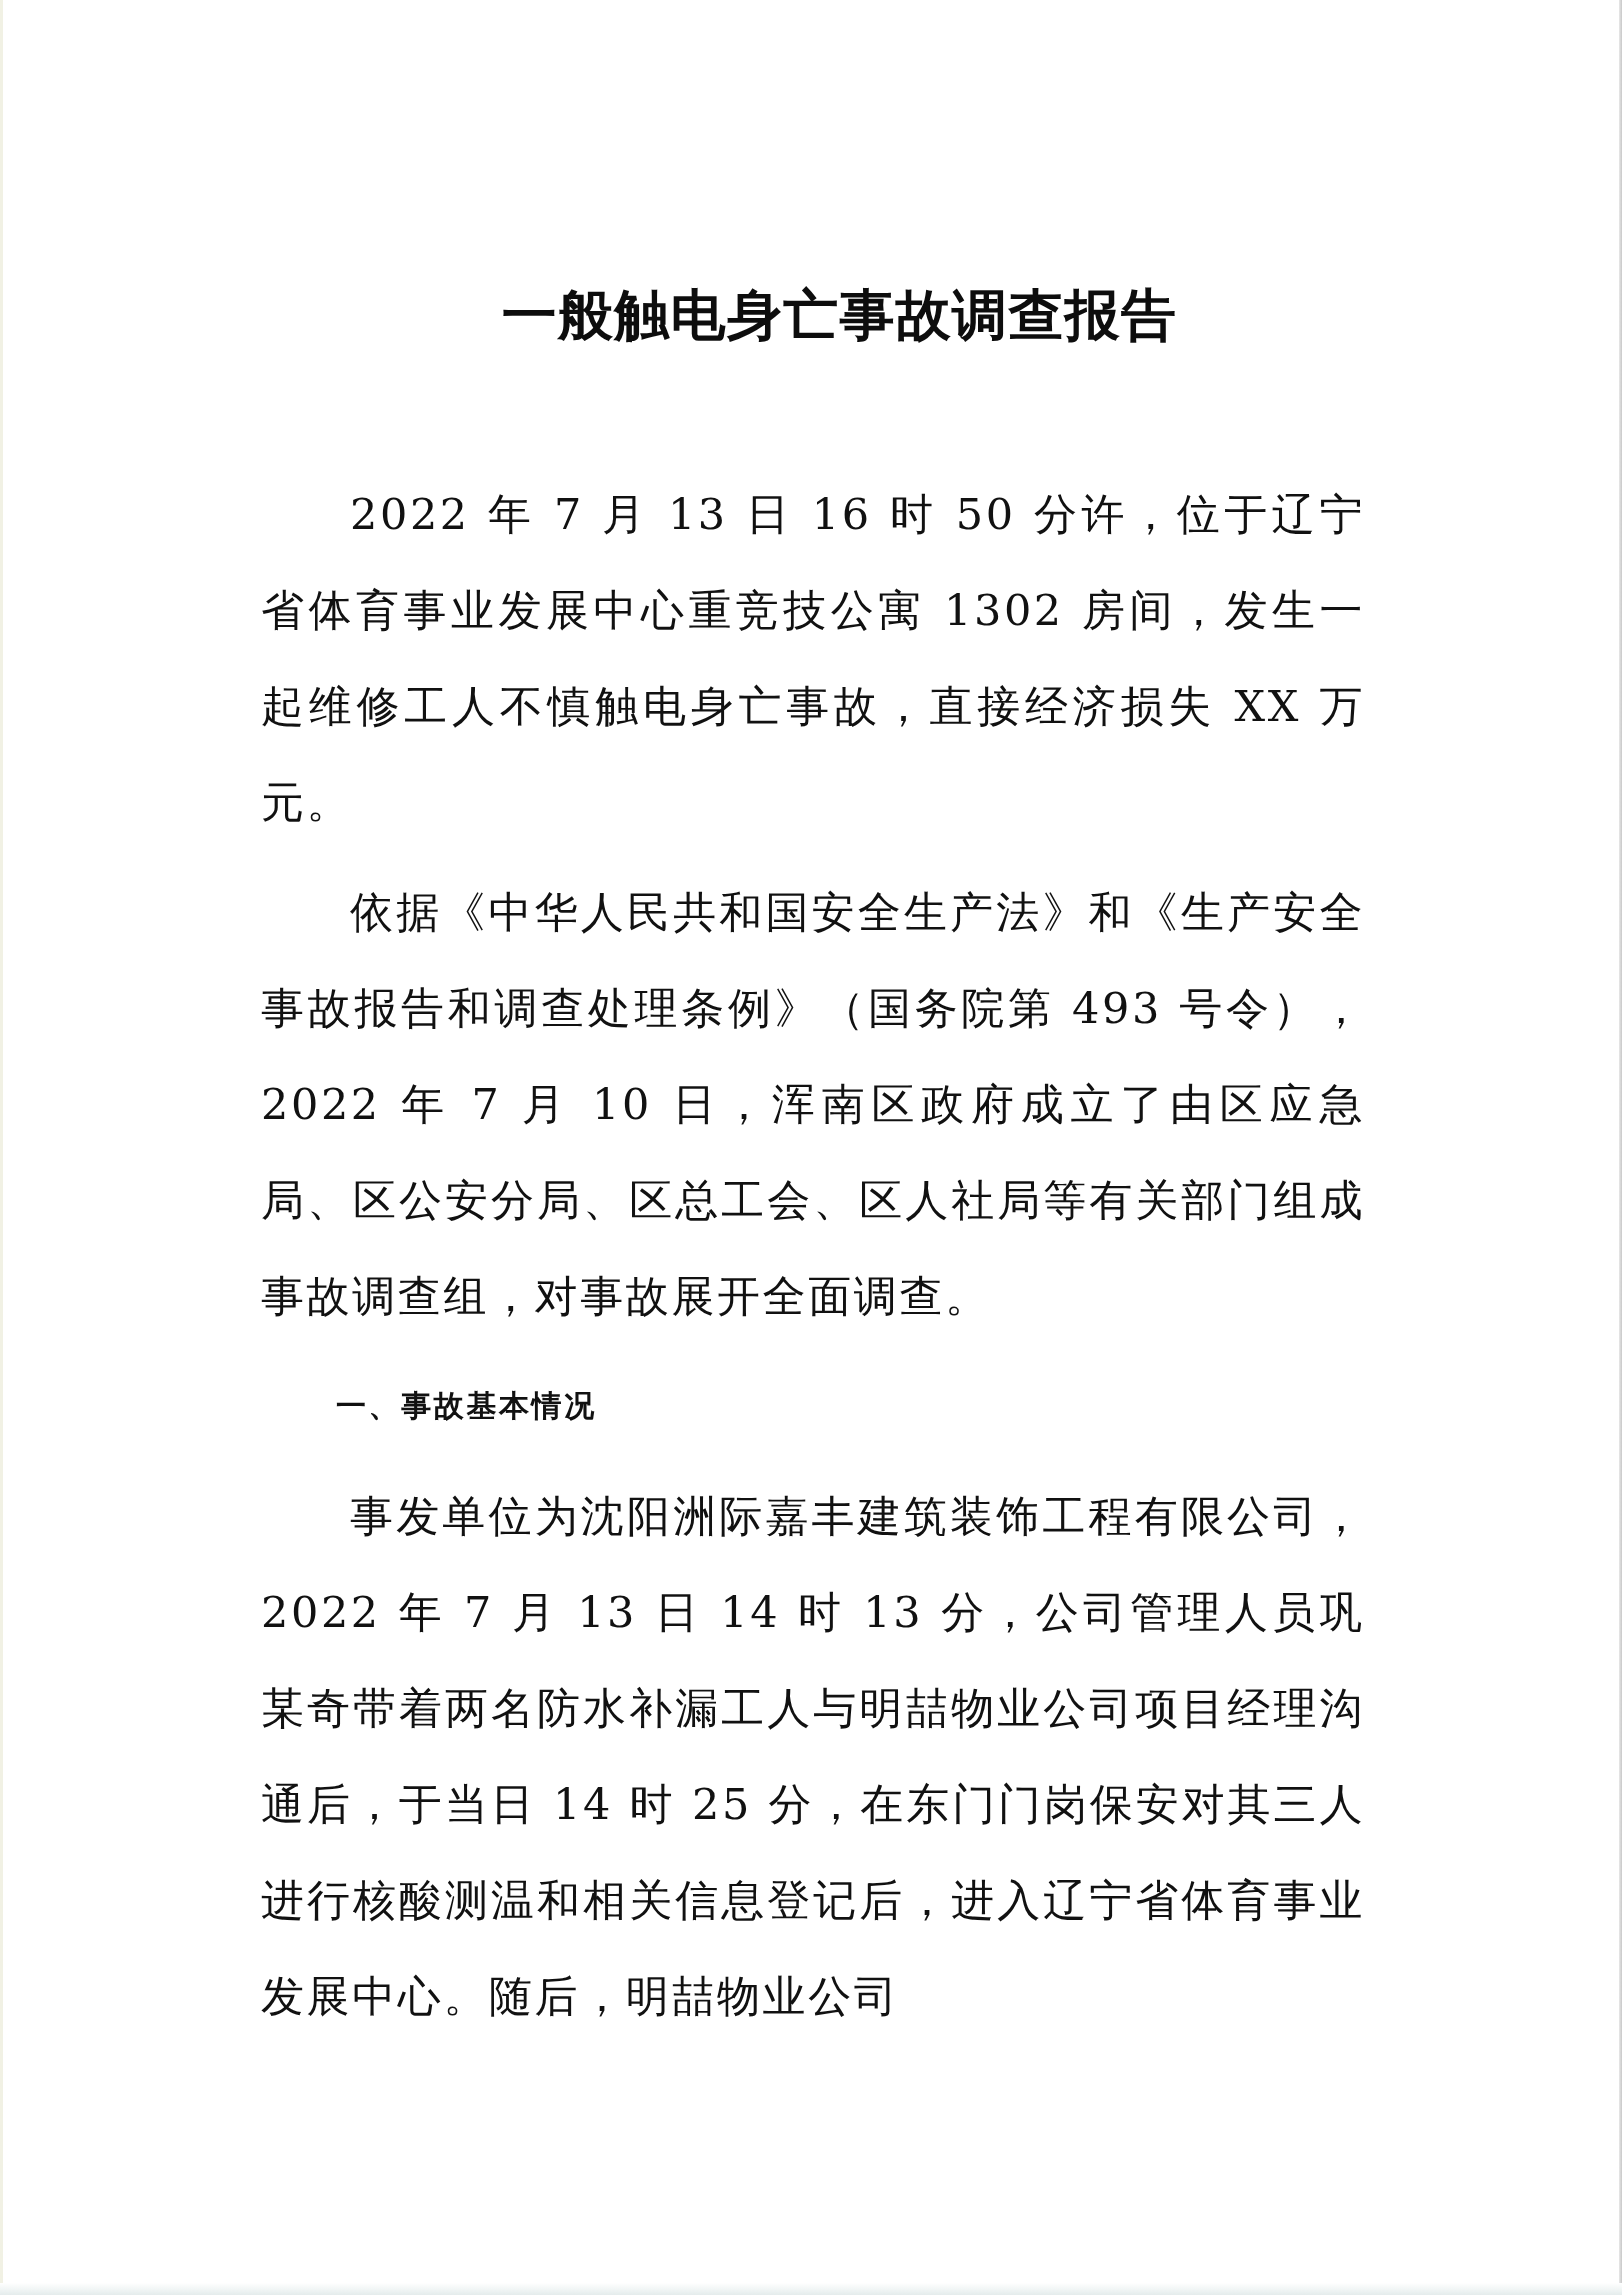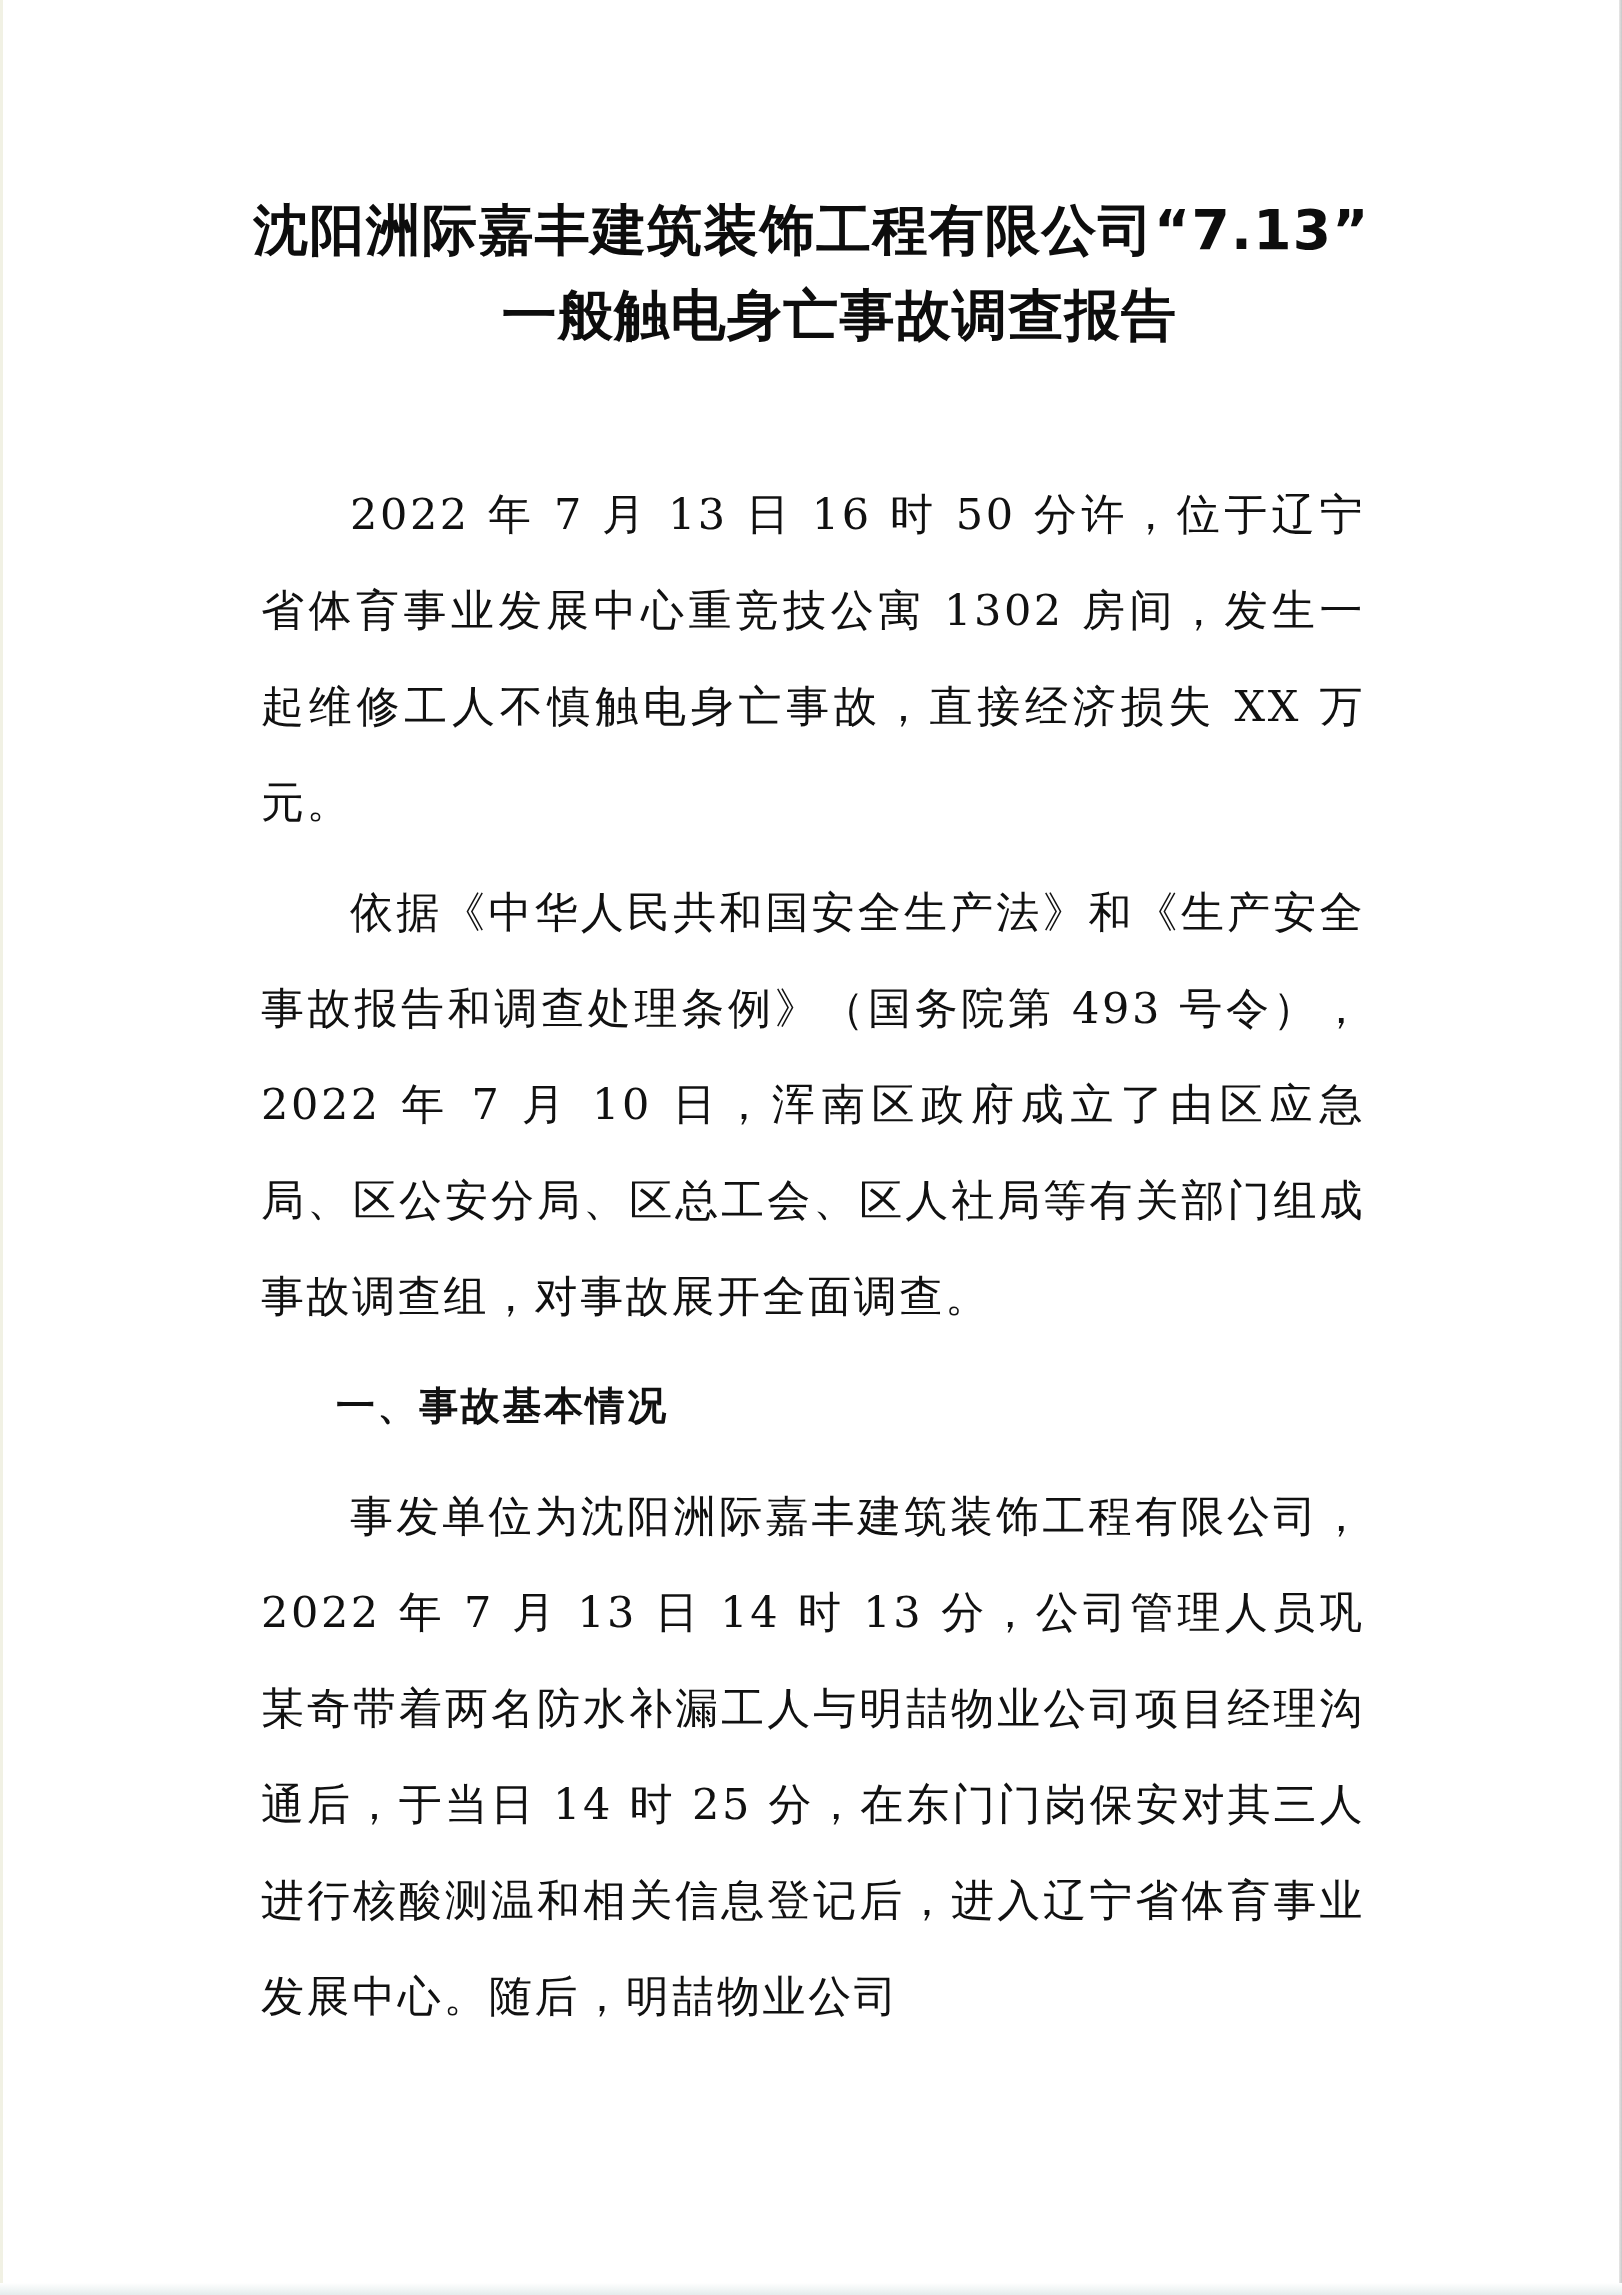--- a/index.html
+++ b/index.html
@@ -68,32 +68,31 @@
     }
     .para {
       margin: 14px;
       text-indent: 89px;
     }
     .heading {
       margin: 0;
       text-indent: 89px;
       font-family: "DejaVu Sans", "Liberation Sans", sans-serif;
       font-weight: bold;
-      font-size: 39px;
+      font-size: 30px;
     }
   </style>
 </head>
 <body>
 
 <div class="page">
   <div class="scan-edge-left"></div>
   <div class="scan-edge-right"></div>
   <div class="scan-edge-bottom"></div>
 
-  <div class="title title-1">沈阳洲际嘉丰建筑装饰工程有限公司“7.13”</div>
   <div class="title title-2">一般触电身亡事故调查报告</div>
 
   <div class="body-text">
     <p class="para">2022 年 7 月 13 日 16 时 50 分许，位于辽宁省体育事业发展中心重竞技公寓 1302 房间，发生一起维修工人不慎触电身亡事故，直接经济损失 XX 万元。</p>
     <p class="para">依据《中华人民共和国安全生产法》和《生产安全事故报告和调查处理条例》（国务院第 493 号令），2022 年 7 月 10 日，浑南区政府成立了由区应急局、区公安分局、区总工会、区人社局等有关部门组成事故调查组，对事故展开全面调查。</p>
     <p class="heading">一、事故基本情况</p>
     <p class="para">事发单位为沈阳洲际嘉丰建筑装饰工程有限公司，2022 年 7 月 13 日 14 时 13 分，公司管理人员巩某奇带着两名防水补漏工人与明喆物业公司项目经理沟通后，于当日 14 时 25 分，在东门门岗保安对其三人进行核酸测温和相关信息登记后，进入辽宁省体育事业发展中心。随后，明喆物业公司</p>
   </div>
 </div>
 

